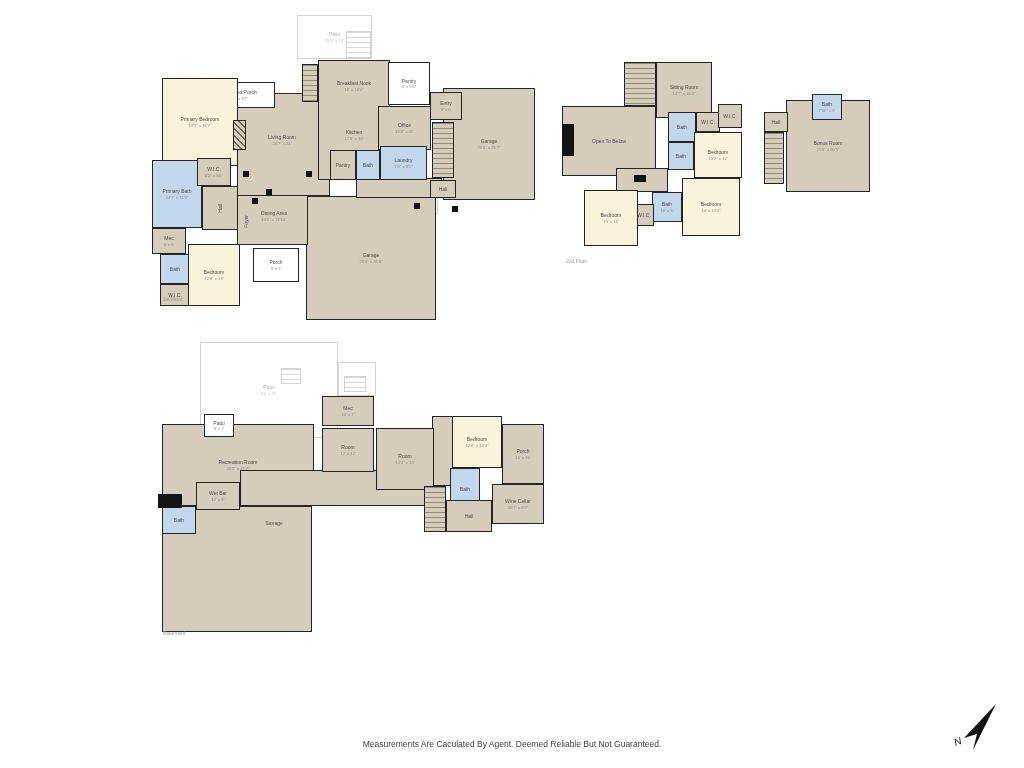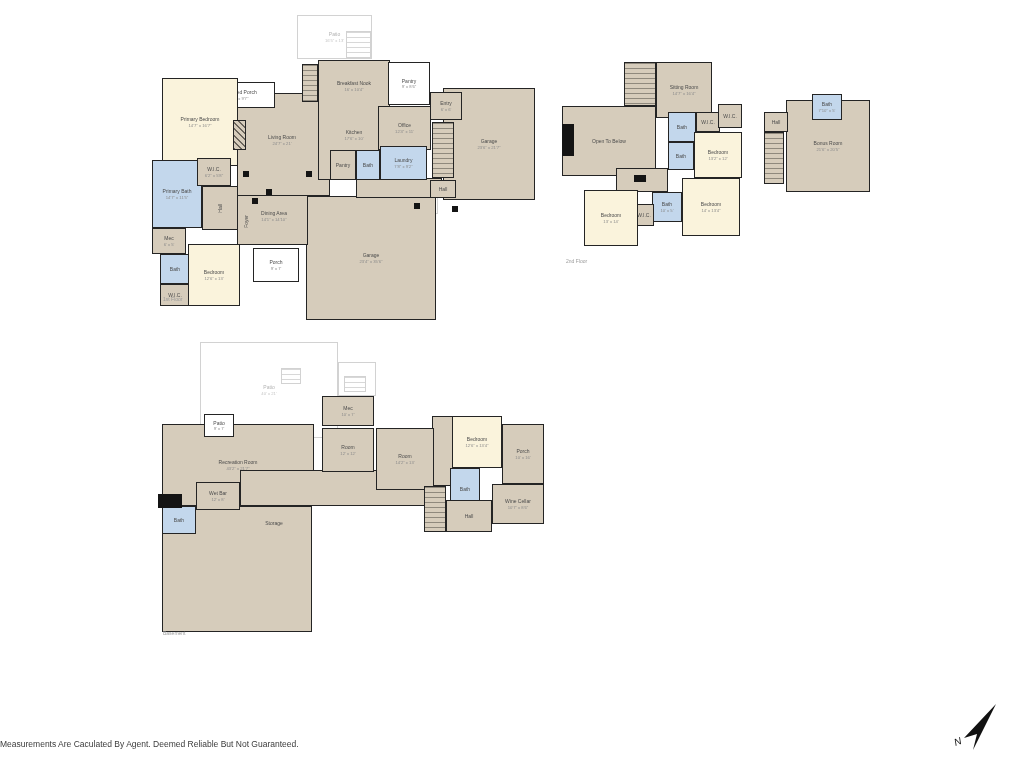--- a/index.html
+++ b/index.html
@@ -29,21 +29,21 @@
     border:1.2px solid #242424;
     background-image:repeating-linear-gradient(45deg,#6b655c 0 1.4px,transparent 1.4px 4.5px);
   }
   .rlabel{font-size:5px;line-height:1.25;color:#4c4c4c;white-space:nowrap;}
   .rdims{font-size:4.2px;line-height:1.2;color:#8b8b8b;white-space:nowrap;}
   .t-outline .rlabel{color:#b3b3b3;}
   .t-outline .rdims{color:#c6c6c6;}
   .vert .rlabel{writing-mode:vertical-rl;transform:rotate(180deg);}
   .caption{position:absolute;font-size:5px;color:#9b9b9b;}
   .disclaimer{
-    position:absolute;left:0;top:739px;width:1024px;
+    position:absolute;left:0;top:739px;width:1024px;text-align:center;
     font-size:8.5px;color:#3b3b3b;
   }
   .compass{position:absolute;left:952px;top:700px;width:60px;height:56px;}
   .compass .n{
     position:absolute;left:2px;top:36px;font-size:10px;font-style:italic;
     color:#111;transform:rotate(-20deg);
   }
 </style>
 </head>
 <body>

